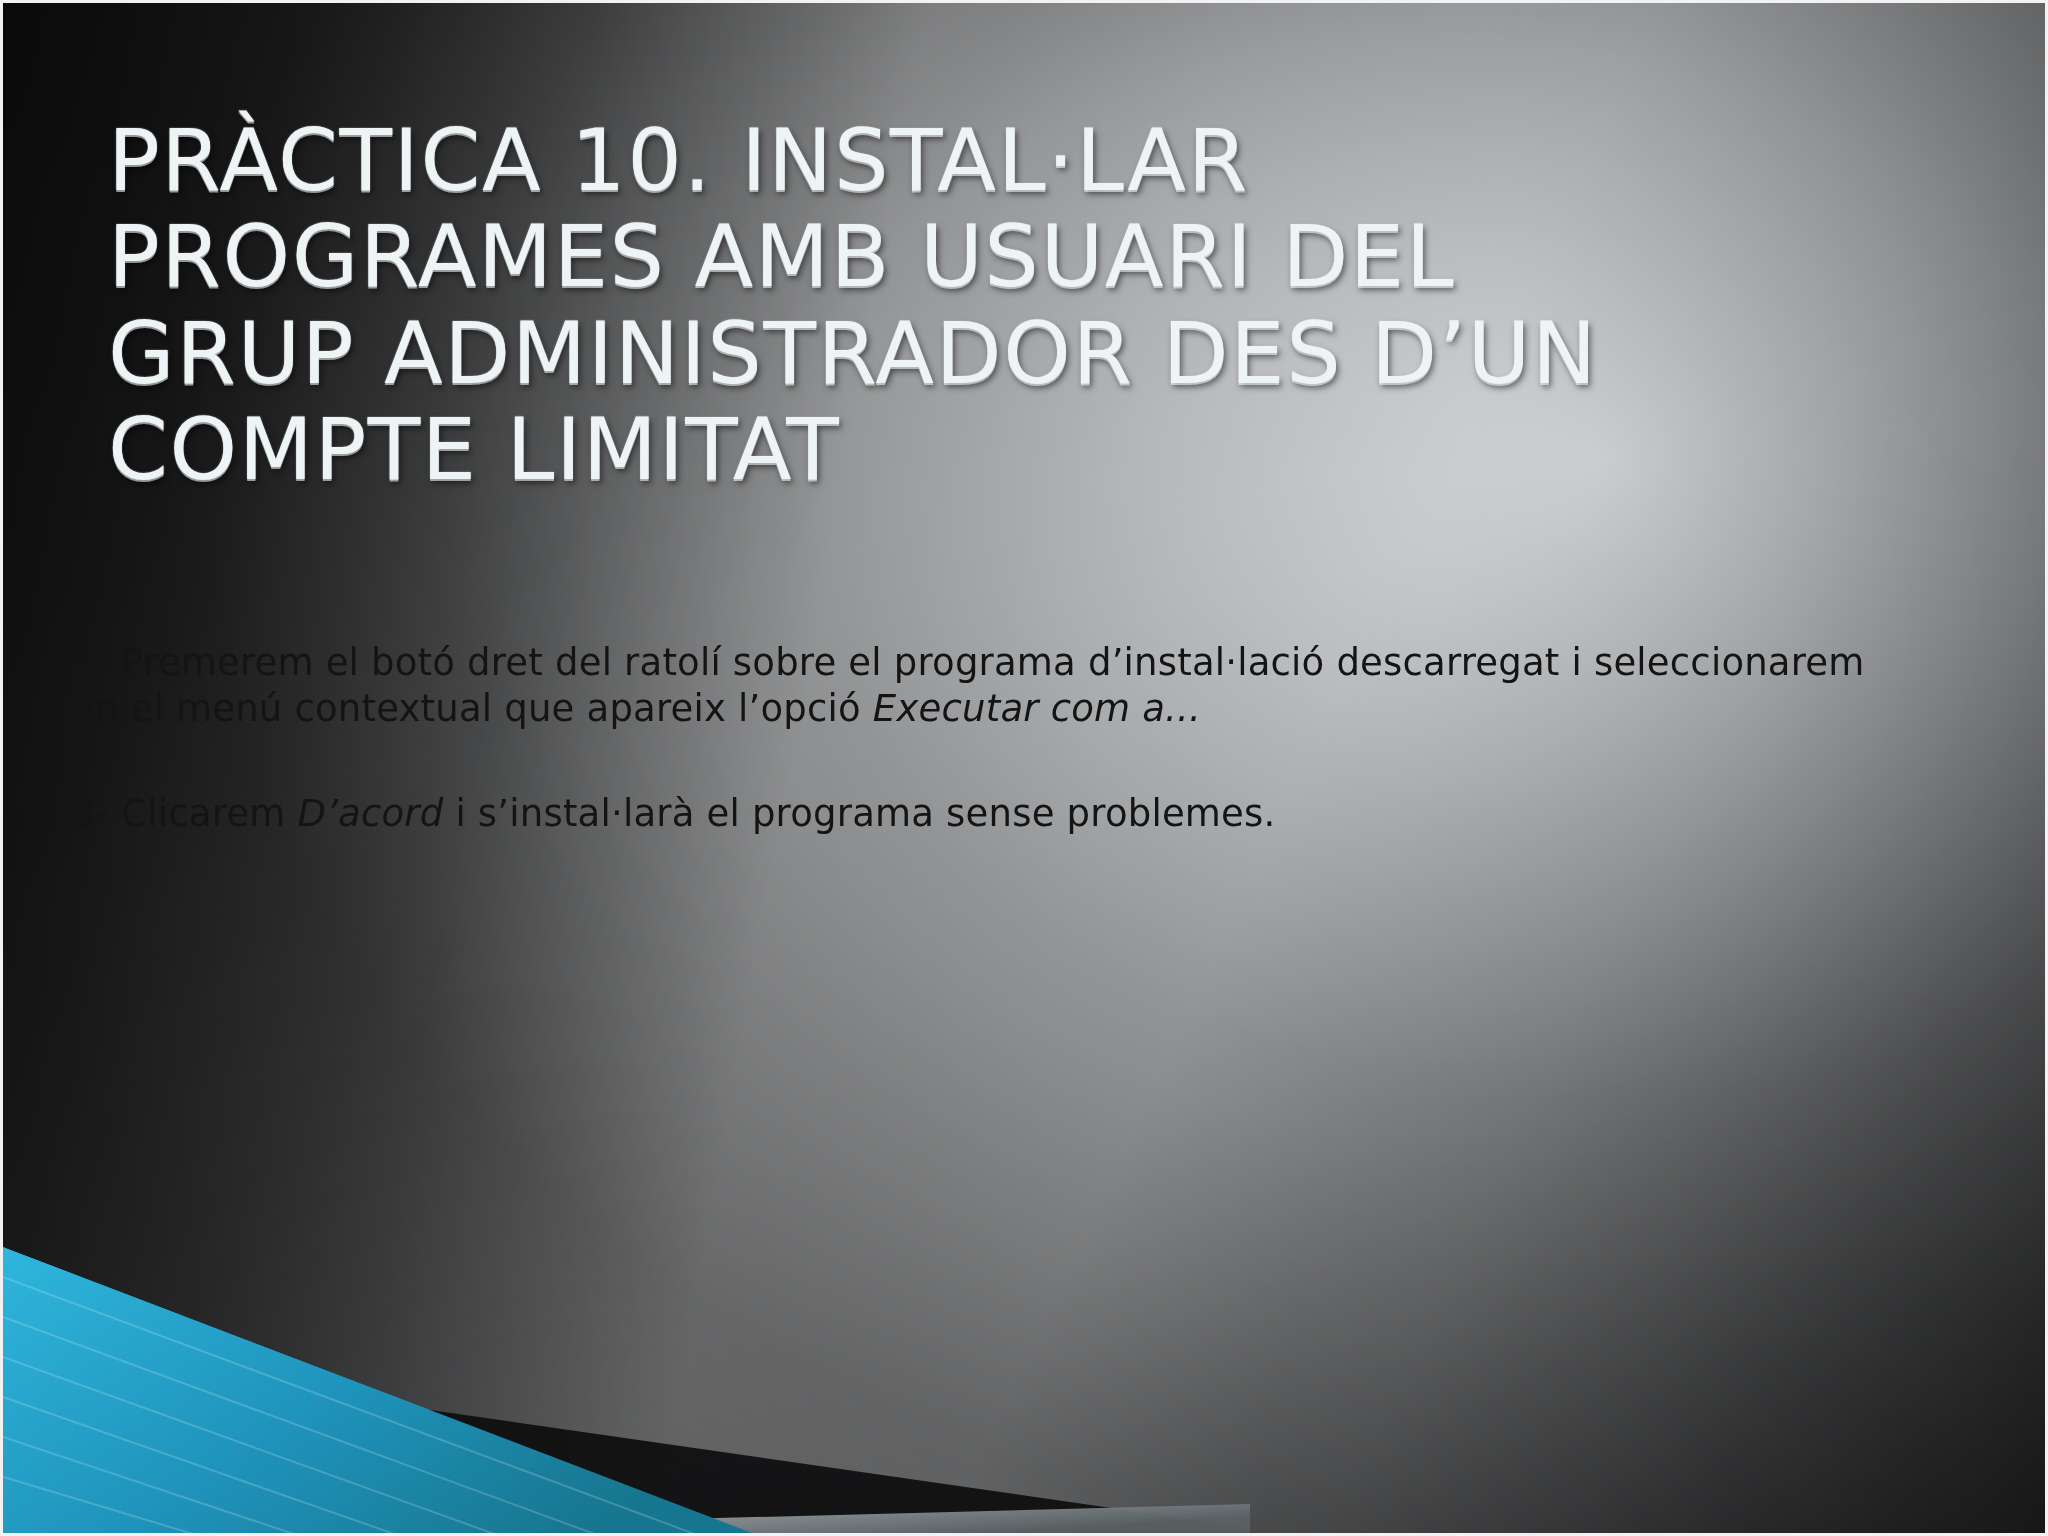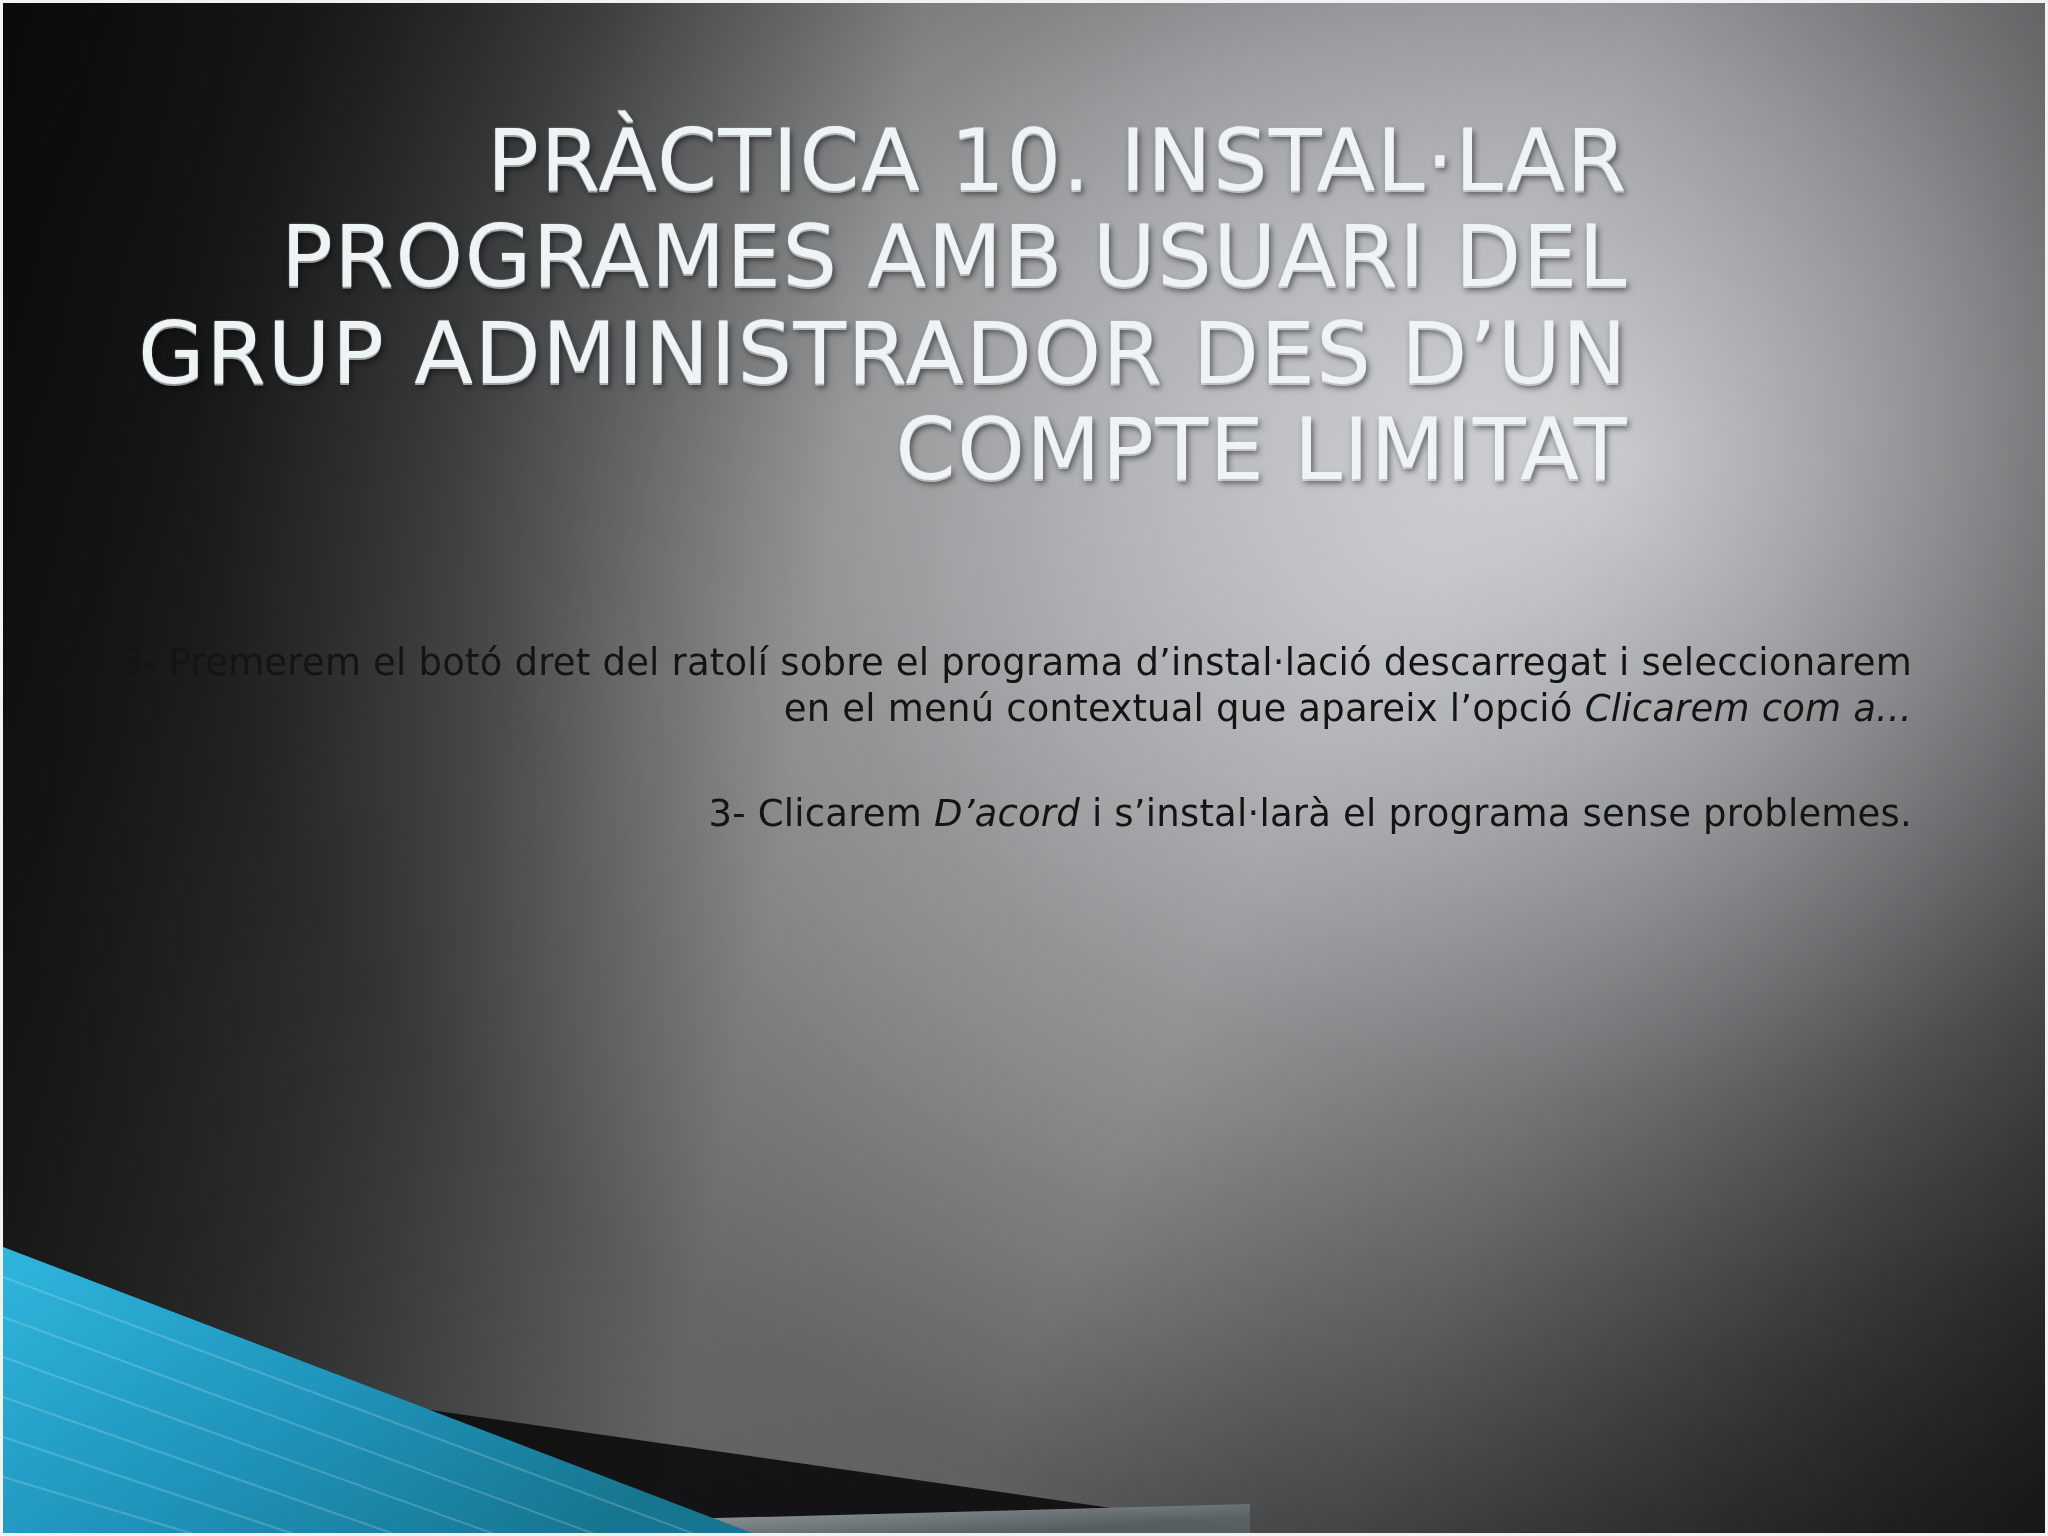--- a/index.html
+++ b/index.html
@@ -9,21 +9,20 @@
   }
   .slide {
     position: relative;
     width: 2048px;
     height: 1536px;
     overflow: hidden;
     font-family: "DejaVu Sans", sans-serif;
     background:
       radial-gradient(ellipse 1400px 1100px at 78% 30%, rgba(225,228,230,0.95) 0%, rgba(190,193,196,0.75) 28%, rgba(120,122,124,0.55) 58%, rgba(60,61,62,0.45) 82%, rgba(28,28,29,0.5) 100%),
       linear-gradient(115deg, #1d1d1e 0%, #2c2c2d 14%, #4a4b4c 30%, #7d7f81 46%, #a9abad 60%, #8e9092 74%, #5c5d5f 88%, #3a3b3c 100%);
-    text-align: right;
   }
   
   .sheen {
     position: absolute;
     inset: 0;
     background: linear-gradient(100deg,
       rgba(0,0,0,0.55) 0%,
       rgba(0,0,0,0.30) 10%,
       rgba(255,255,255,0.05) 26%,
       rgba(255,255,255,0.22) 40%,
@@ -107,21 +106,21 @@
 <div class="slide">
   <div class="sheen"></div>
   <div class="vign"></div>
 
   <div class="content">
 
     <div class="title">PRÀCTICA 10. INSTAL·LAR PROGRAMES AMB USUARI DEL GRUP ADMINISTRADOR DES D’UN COMPTE LIMITAT</div>
 
     <div class="body-block">
 
-      <p class="para"><span>3- Premerem el botó dret  del ratolí sobre el programa d’instal·lació descarregat i seleccionarem en el menú contextual que apareix l’opció </span><em class="ital">Clicarem com a...</em><span></span></p>
+      <p class="para"><span>3- Premerem el botó dret  del ratolí sobre el programa d’instal·lació descarregat i seleccionarem en el menú contextual que apareix l’opció </span><em class="ital">Executar com a...</em><span></span></p>
 
 
       <p class="para"><span>3- Clicarem </span><em class="ital">D’acord</em><span> i s’instal·larà el programa sense problemes.</span></p>
 
     </div>
   </div>
 
   <svg class="corner" viewBox="0 0 1250 300" preserveAspectRatio="none">
     <defs>
       <linearGradient id="cy" x1="0" y1="0" x2="1" y2="0.6">

